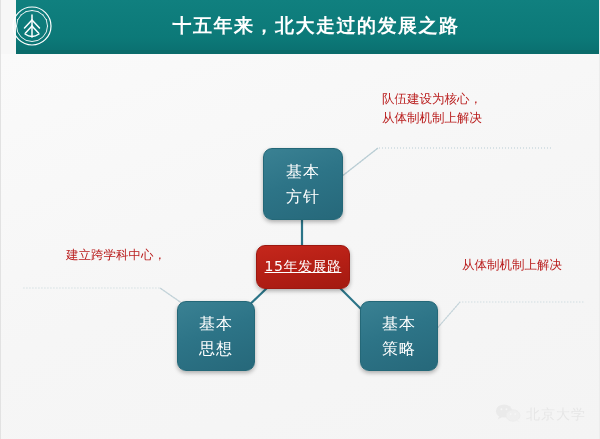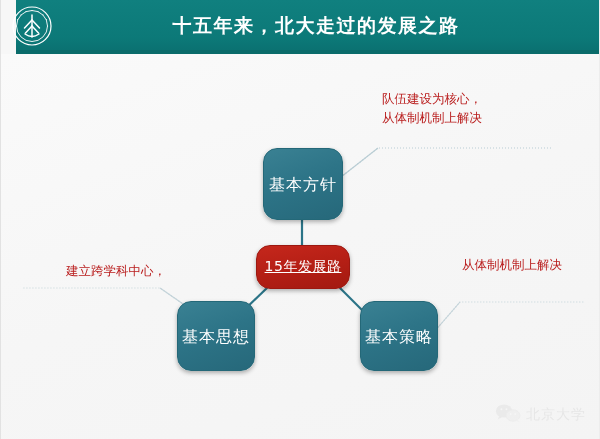--- a/index.html
+++ b/index.html
@@ -85,23 +85,23 @@
     width: 600px;
     height: 439px;
     z-index: 15;
     pointer-events: none;
   }
 
   
   .node {
     position: absolute;
     z-index: 20;
-    border-radius: 14px;
+    border-radius: 9px;
     display: flex;
-    flex-direction: row;
+    flex-direction: column;
     align-items: center;
     justify-content: center;
     color: #ffffff;
     text-align: center;
     box-shadow: 0 2px 4px rgba(0,0,0,0.30);
   }
   .node .line {
     display: block;
     white-space: nowrap;
   }
@@ -150,21 +150,21 @@
   .annot {
     position: absolute;
     z-index: 22;
     color: #b91c1c;
     font-size: 12.5px;
     line-height: 19px;
     white-space: nowrap;
   }
   .annot .line { display: block; }
   #annot-top { left: 382px; top: 89px; text-align: left; }
-  #annot-left { left: 18px; top: 245px; text-align: right; width: 148px; margin-top: 16px; }
+  #annot-left { left: 18px; top: 245px; text-align: right; width: 148px; }
   #annot-right { left: 462px; top: 255px; text-align: left; }
 
   
   .watermark {
     position: absolute;
     right: 14px; bottom: 12px;
     z-index: 25;
     display: flex;
     align-items: center;
     gap: 5px;

